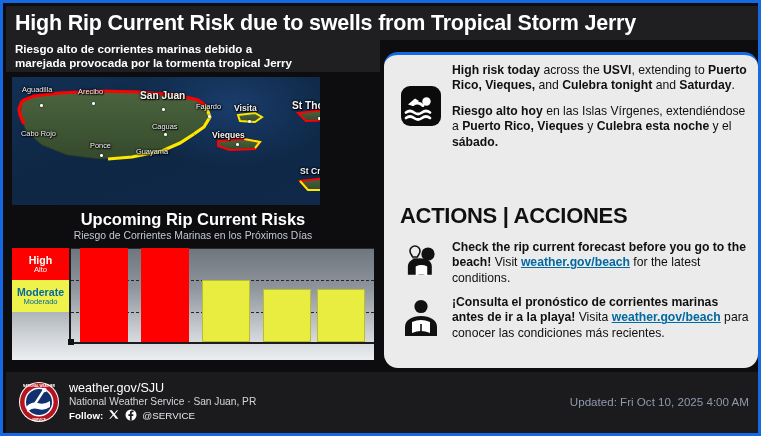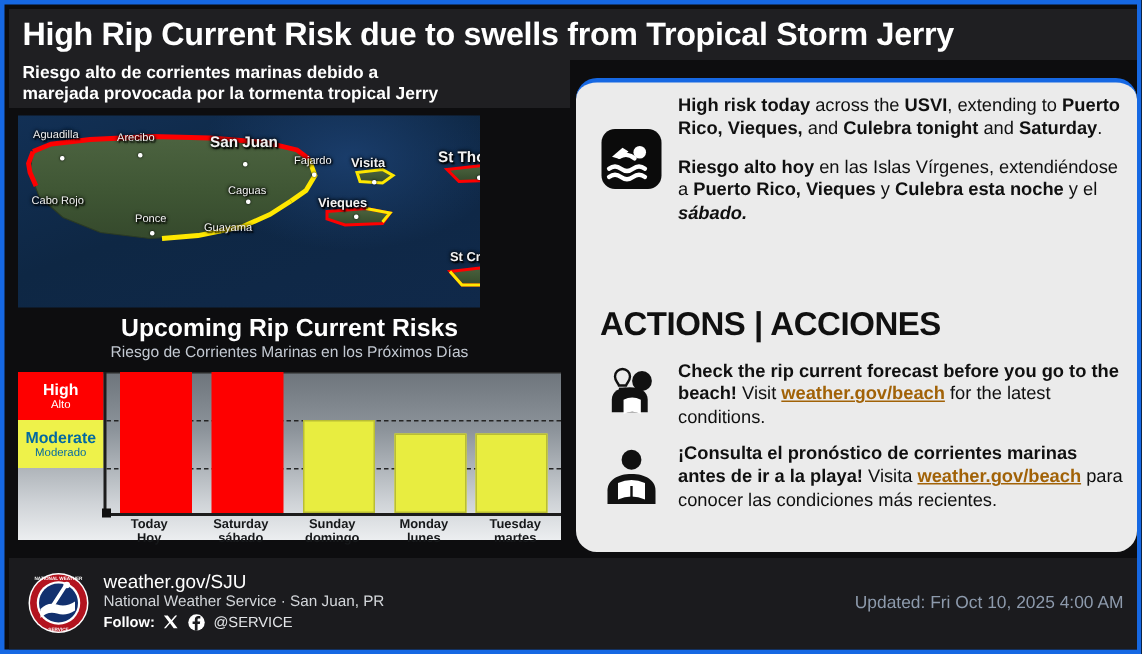--- a/index.html
+++ b/index.html
@@ -127,21 +127,21 @@
     position:absolute; left:381px; top:49px; width:374px; height:316px;
     background:#ebebeb;
     border-radius:14px 14px 14px 14px;
     border-top:3px solid #1668e3;
   }
   .section { position:absolute; display:flex; }
   .icon-col { width:62px; display:flex; align-items:center; justify-content:center; flex-shrink:0; }
   .txt-col { flex:1; }
   .para { color:#101010; font-size:12.2px; line-height:1.26; }
   .para + .para { margin-top:10px; }
-  .link { font-weight:bold; text-decoration:underline; color:#a16207; }
+  .link { font-weight:bold; text-decoration:underline; color:#0369a1; }
   #actions-title {
     position:absolute; left:16px; top:148px;
     color:#101010; font-size:22px; font-weight:bold; letter-spacing:-0.3px;
   }
 </style>
 </head>
 <body>
 
 <div id="graphic">
 
@@ -247,61 +247,39 @@
         <div class="gridline" style="top:32px;"></div>
         <div class="gridline" style="top:64px;"></div>
 
         <div class="bar" style="left:11px;  width:48px; height:94px; background:#fe0000;"></div>
         <div class="bar" style="left:72px;  width:48px; height:94px; background:#fe0000;"></div>
         <div class="bar" style="left:133px; width:48px; height:62px; background:#e8ed40; border:1px solid #b9bd34;"></div>
         <div class="bar" style="left:194px; width:48px; height:53px; background:#e8ed40; border:1px solid #b9bd34;"></div>
         <div class="bar" style="left:248px; width:48px; height:53px; background:#e8ed40; border:1px solid #b9bd34;"></div>
       </div>
 
-      <div id="daylabels">
-        <div class="day">
-          <div class="d1">Today</div>
-          <div class="d2">Hoy</div>
-        </div>
-        <div class="day">
-          <div class="d1">Saturday</div>
-          <div class="d2">sábado</div>
-        </div>
-        <div class="day">
-          <div class="d1">Sunday</div>
-          <div class="d2">domingo</div>
-        </div>
-        <div class="day">
-          <div class="d1">Monday</div>
-          <div class="d2">lunes</div>
-        </div>
-        <div class="day">
-          <div class="d1">Tuesday</div>
-          <div class="d2">martes</div>
-        </div>
-      </div>
     </div>
   </div>
 
   <div id="right-panel">
 
     <div class="section" style="left:6px; top:8px; width:362px;">
       <div class="icon-col">
         <svg width="44" height="44" viewBox="0 0 44 44">
           <rect x="2" y="2" width="40" height="40" rx="9" fill="#0b0b0b"></rect>
           <circle cx="27.5" cy="17.5" r="4.2" fill="#ffffff"></circle>
           <path d="M9,20.5 L16,14.5 L20,17 L14,22 Z" fill="#ffffff"></path>
           <path d="M14,20.5 C17,18.5 21,19 24,21.5" stroke="#ffffff" stroke-width="3" fill="none" stroke-linecap="round"></path>
           <path d="M7,28.5 q4,-3 8,0 t8,0 t8,0" stroke="#ffffff" stroke-width="2.8" fill="none" stroke-linecap="round"></path>
           <path d="M7,34 q4,-3 8,0 t8,0 t8,0" stroke="#ffffff" stroke-width="2.8" fill="none" stroke-linecap="round"></path>
         </svg>
       </div>
       <div class="txt-col">
         <div class="para" id="alert-en"><span style="font-weight: bold;">High risk today</span><span> across the </span><span style="font-weight: bold;">USVI</span><span>, extending to </span><span style="font-weight: bold;">Puerto Rico, Vieques,</span><span> and </span><span style="font-weight: bold;">Culebra tonight</span><span> and </span><span style="font-weight: bold;">Saturday</span><span>.</span></div>
-        <div class="para" id="alert-es"><span style="font-weight: bold;">Riesgo alto hoy</span><span> en las Islas Vírgenes, extendiéndose a </span><span style="font-weight: bold;">Puerto Rico, Vieques</span><span> y </span><span style="font-weight: bold;">Culebra esta noche</span><span> y el </span><span style="font-weight: bold; font-style: italic;">sábado.</span></div>
+        <div class="para" id="alert-es"><span style="font-weight: bold;">Riesgo alto hoy</span><span> en las Islas Vírgenes, extendiéndose a </span><span style="font-weight: bold;">Puerto Rico, Vieques</span><span> y </span><span style="font-weight: bold;">Culebra esta noche</span><span> y el </span><span style="font-weight: bold;">sábado.</span></div>
       </div>
     </div>
 
     <div id="actions-title">ACTIONS | ACCIONES</div>
 
     <div class="section" style="left:6px; top:185px; width:362px;">
       <div class="icon-col">
         <svg width="40" height="42" viewBox="0 0 40 42">
           <path d="M9,9 a5,5 0 0 1 10,0 c0,3 -2,4 -2.6,6 h-4.8 C11,13 9,12 9,9 Z" fill="none" stroke="#111" stroke-width="1.6"></path>
           <rect x="11.6" y="16.4" width="4.8" height="1.5" fill="#111"></rect>

